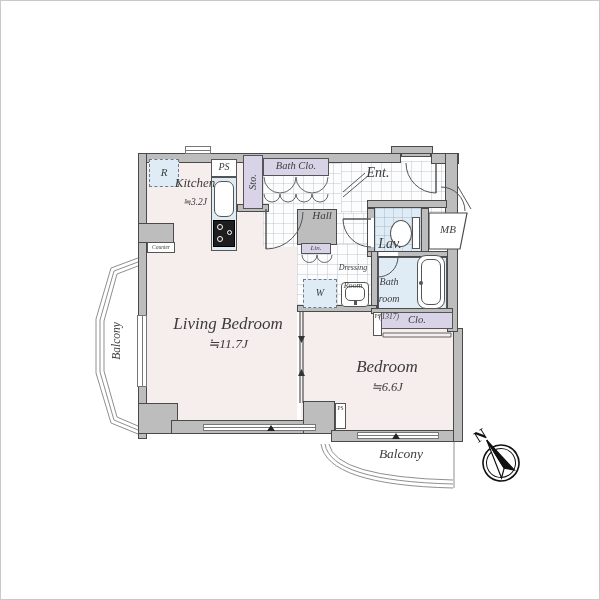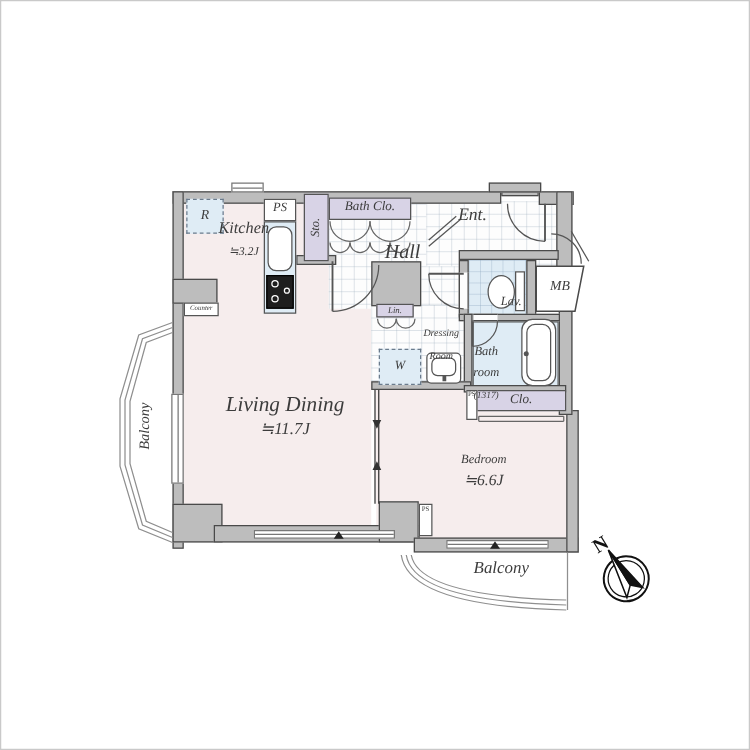--- a/index.html
+++ b/index.html
@@ -198,38 +198,38 @@
       <text x="-3" y="-29" text-anchor="middle" style="font:bold 16px 'Liberation Serif', serif; fill:#111;">N</text>
     </g>
   </svg>
 
   <div class="lbl" style="left:158px;top:172px;width:72px;">
     <span style="font-size:13px;">Kitchen</span><br>
     <span style="font-size:9.5px;">≒3.2J</span>
   </div>
 
   <div class="lbl" style="left:152px;top:313px;width:150px;">
-    <span style="font-size:17px;">Living Dining</span><br>
+    <span style="font-size:17px;">Living Bedroom</span><br>
     <span style="font-size:13.5px;font-style:italic;">≒11.7J</span>
   </div>
 
   <div class="lbl" style="left:316px;top:356px;width:140px;">
-    <span style="font-size:10px;">Bedroom</span><br>
+    <span style="font-size:17px;">Bedroom</span><br>
     <span style="font-size:12.5px;">≒6.6J</span>
   </div>
 
   <div class="lbl" style="left:376px;top:271px;width:24px;line-height:1.05;">
     <span style="font-size:10px;">Bath</span><br>
     <span style="font-size:10px;">room</span><br>
     <span style="font-size:7.5px;margin-top:40px;">(1317)</span>
   </div>
 
-  <div class="lbl" style="left:393px;top:235px;width:30px;font-size:10px;">Lav.</div>
+  <div class="lbl" style="left:374px;top:235px;width:30px;font-size:14px;">Lav.</div>
   <div class="lbl" style="left:352px;top:164px;width:50px;font-size:14px;">Ent.</div>
-  <div class="lbl" style="left:300px;top:192px;width:42px;font-size:16px;font-family:Liberation Serif, serif;">Hall</div>
+  <div class="lbl" style="left:300px;top:208px;width:42px;font-size:11px;font-family:Liberation Serif, serif;">Hall</div>
 
   <div class="lbl" style="left:328px;top:255px;width:48px;line-height:1.1;">
     <span style="font-size:8px;font-style:italic;">Dressing</span><br>
     <span style="font-size:8px;">Room</span>
   </div>
 
   <div class="lbl" style="left:252px;top:181px;font-size:10px;transform:translate(-50%,-50%) rotate(-90deg);">Sto.</div>
   <div class="lbl" style="left:262px;top:159px;width:66px;font-size:10.5px;">Bath Clo.</div>
   <div class="lbl" style="left:380px;top:313px;width:72px;font-size:10.5px;">Clo.</div>
   <div class="lbl" style="left:300px;top:243px;width:30px;font-size:7px;">Lin.</div>

